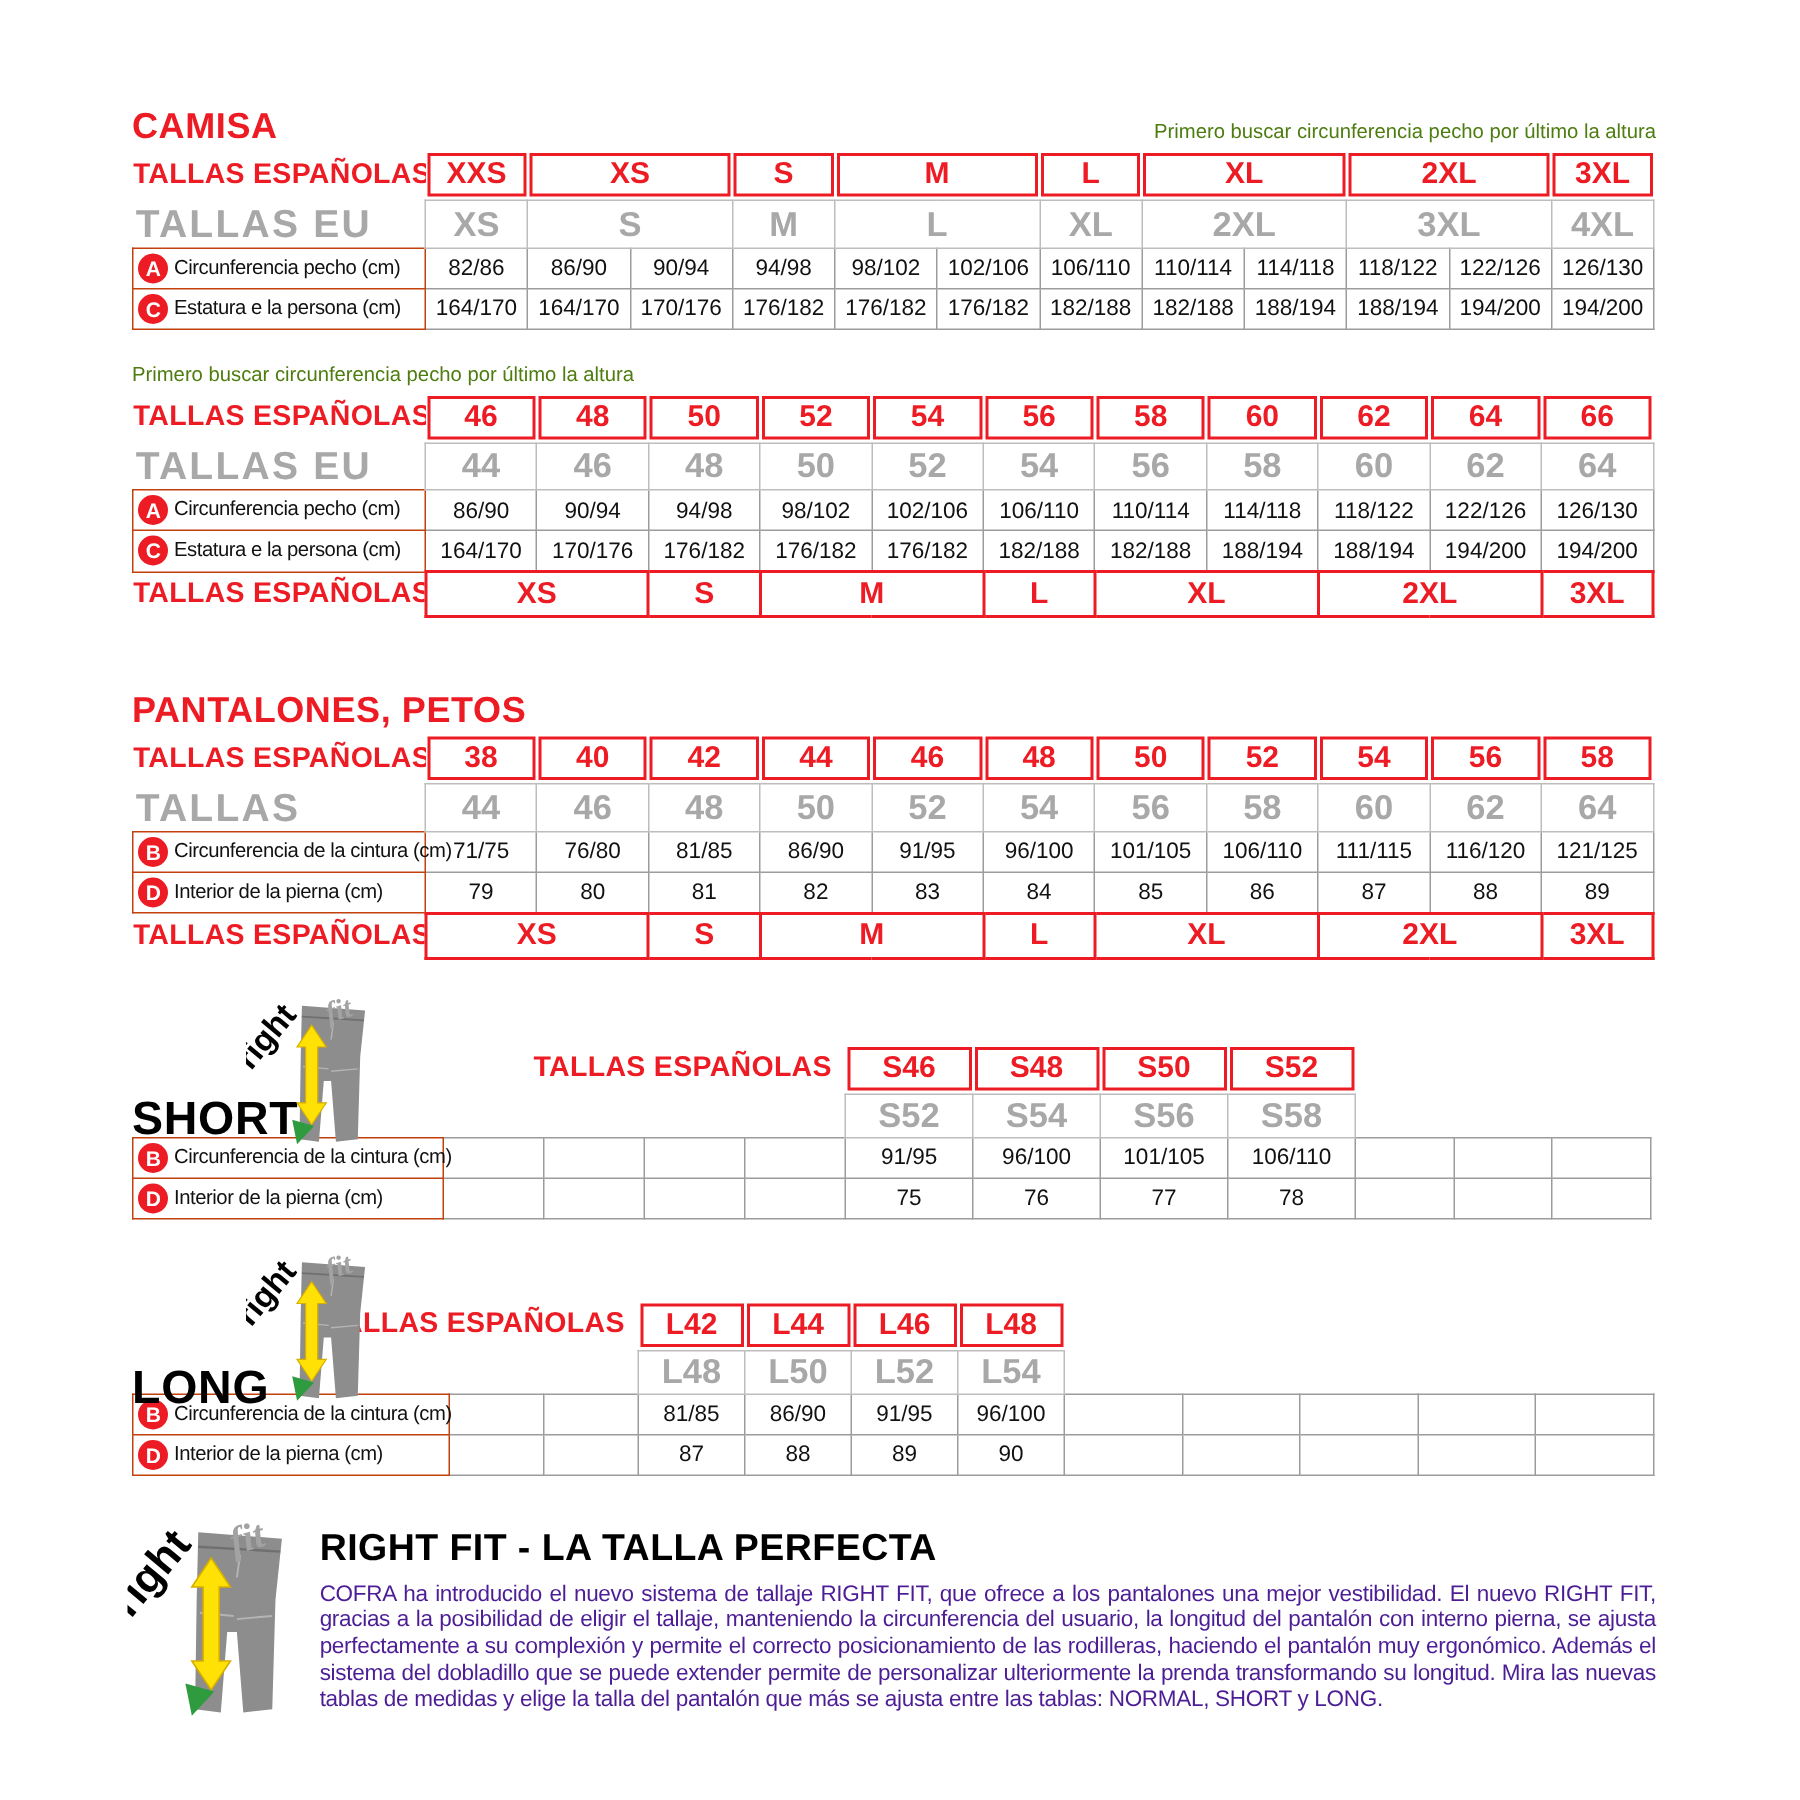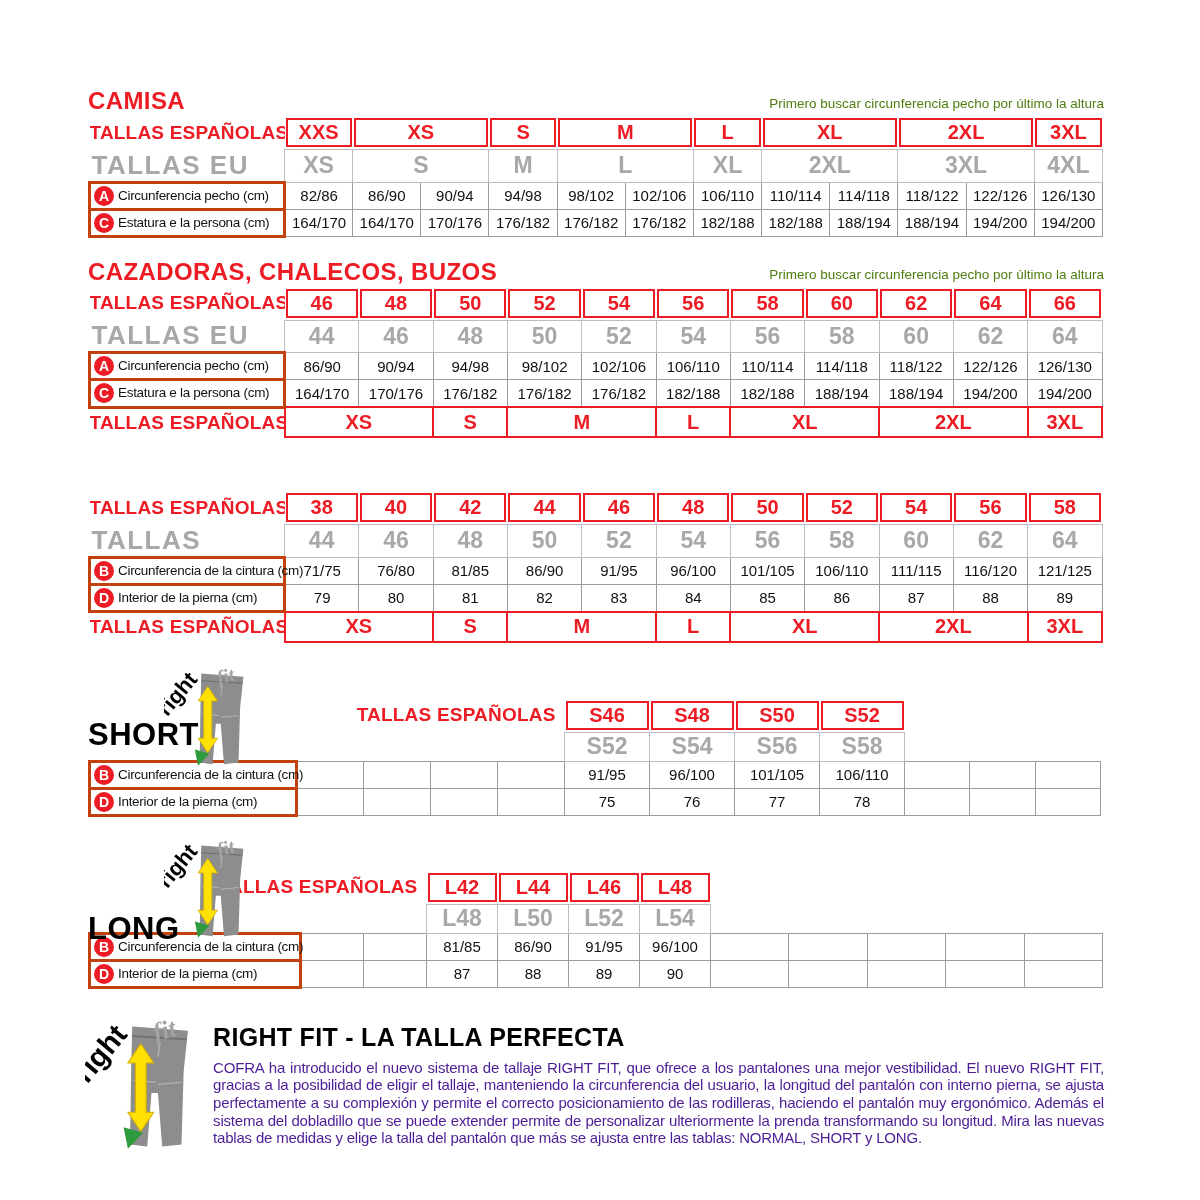--- a/index.html
+++ b/index.html
@@ -1,19 +1,19 @@
 <!DOCTYPE html>
 <html style="--red: #ED1C24; --gray: #A8A8A8; --yellow: #FFE105; --green: #2E9B3F;"><head>
 <meta charset="utf-8">
 <style>
   html,body{margin:0;padding:0;background:#fff;}
   body{width:1200px;height:1200px;overflow:hidden;font-family:"Liberation Sans",sans-serif;color:#111;}
   .page{padding:73px 0 0 88px;width:1016px;}
 
-  .sec-head{display:flex;justify-content:space-between;align-items:flex-end;margin-bottom:3px;margin-top:16px;}
+  .sec-head{display:flex;justify-content:space-between;align-items:flex-end;margin-bottom:3px;}
   .sec-title{color:var(--red);font-weight:bold;font-size:24px;letter-spacing:.4px;line-height:1;}
   .note{font-size:13.5px;color:#4d7c0f;padding-bottom:2px;}
 
   table{border-collapse:collapse;table-layout:fixed;}
   .t-main{width:1015px;}
   .t-short{width:1013px;}
   .t-long{width:1015px;}
   td{text-align:center;vertical-align:middle;white-space:nowrap;overflow:hidden;padding:0;}
 
   
@@ -23,32 +23,32 @@
 
   
   .szband{border:2.5px solid var(--red);color:var(--red);font-weight:bold;font-size:20px;height:28px;}
 
   
   .szgray{border:1px solid #bdbdbd;color:var(--gray);font-weight:bold;font-size:23px;height:28px;}
   .gray-label{border:none;color:var(--gray);font-weight:bold;font-size:26px;text-align:left;letter-spacing:1.5px;padding-left:2px;}
 
   
   .val{border:1px solid #9c9c9c;font-size:15px;height:26px;}
-  .row-label{border:3px solid #c2410c;text-align:left;font-size:13.5px;letter-spacing:-.3px;padding-left:3px;overflow:visible;}
+  .row-label{border:1px solid #c2410c;text-align:left;font-size:13.5px;letter-spacing:-.3px;padding-left:3px;overflow:visible;}
   .badge{display:inline-block;width:20px;height:20px;border-radius:50%;background:var(--red);color:#fff;font-weight:bold;font-size:14px;line-height:20px;text-align:center;margin-right:4px;vertical-align:middle;}
   .noborder{border:none;}
 
   .sec2{margin-top:22px;}
   .sec3{margin-top:50px;}
 
   .fit-wrap{position:relative;}
   .fit-short{margin-top:56px;}
   .fit-long{margin-top:54px;}
   .fit-title{position:absolute;left:0;font-size:31px;font-weight:bold;letter-spacing:.5px;color:#000;line-height:1;}
-  .fit-short .fit-title{top:20px;}
+  .fit-short .fit-title{top:34px;}
   .fit-long .fit-title{top:42px;}
   .fit-logo{position:absolute;left:76px;top:-32px;}
 
   .rightfit{margin-top:28px;display:flex;align-items:flex-start;margin-left:-3px;}
   .rf-text{width:905px;margin-left:8px;}
   .rf-title{font-size:25px;font-weight:bold;color:#000;letter-spacing:.3px;margin:6px 0 7px 0;}
   .rf-body{font-size:15px;line-height:1.18;letter-spacing:-.2px;text-align:justify;color:#4c1d95;}
 
   .lg-pants{fill:#8d8d8d;}
   .lg-band{stroke:#707070;stroke-width:1.5;fill:none;}
@@ -152,21 +152,20 @@
             <td class="val">188/194</td>
             <td class="val">194/200</td>
             <td class="val">194/200</td>
           </tr>
       </tbody>
     </table>
   </section>
 
   <section class="sec2">
     <div class="sec-head">
-      <div class="sec-title">CAZADORAS, CHALECOS, BUZOS</div>
       <div class="note">Primero buscar circunferencia pecho por último la altura</div>
     </div>
     <table class="t-main">
         <colgroup>
           <col style="width: 195px;">
           <col>
           <col>
           <col>
           <col>
           <col>
@@ -265,20 +264,21 @@
             <td class="szband" colspan="2">XL</td>
             <td class="szband" colspan="2">2XL</td>
             <td class="szband">3XL</td>
           </tr>
       </tbody>
     </table>
   </section>
 
   <section class="sec3">
     <div class="sec-head">
+      <div class="sec-title">PANTALONES, PETOS</div>
     </div>
     <table class="t-main">
         <colgroup>
           <col style="width: 195px;">
           <col>
           <col>
           <col>
           <col>
           <col>
           <col>

